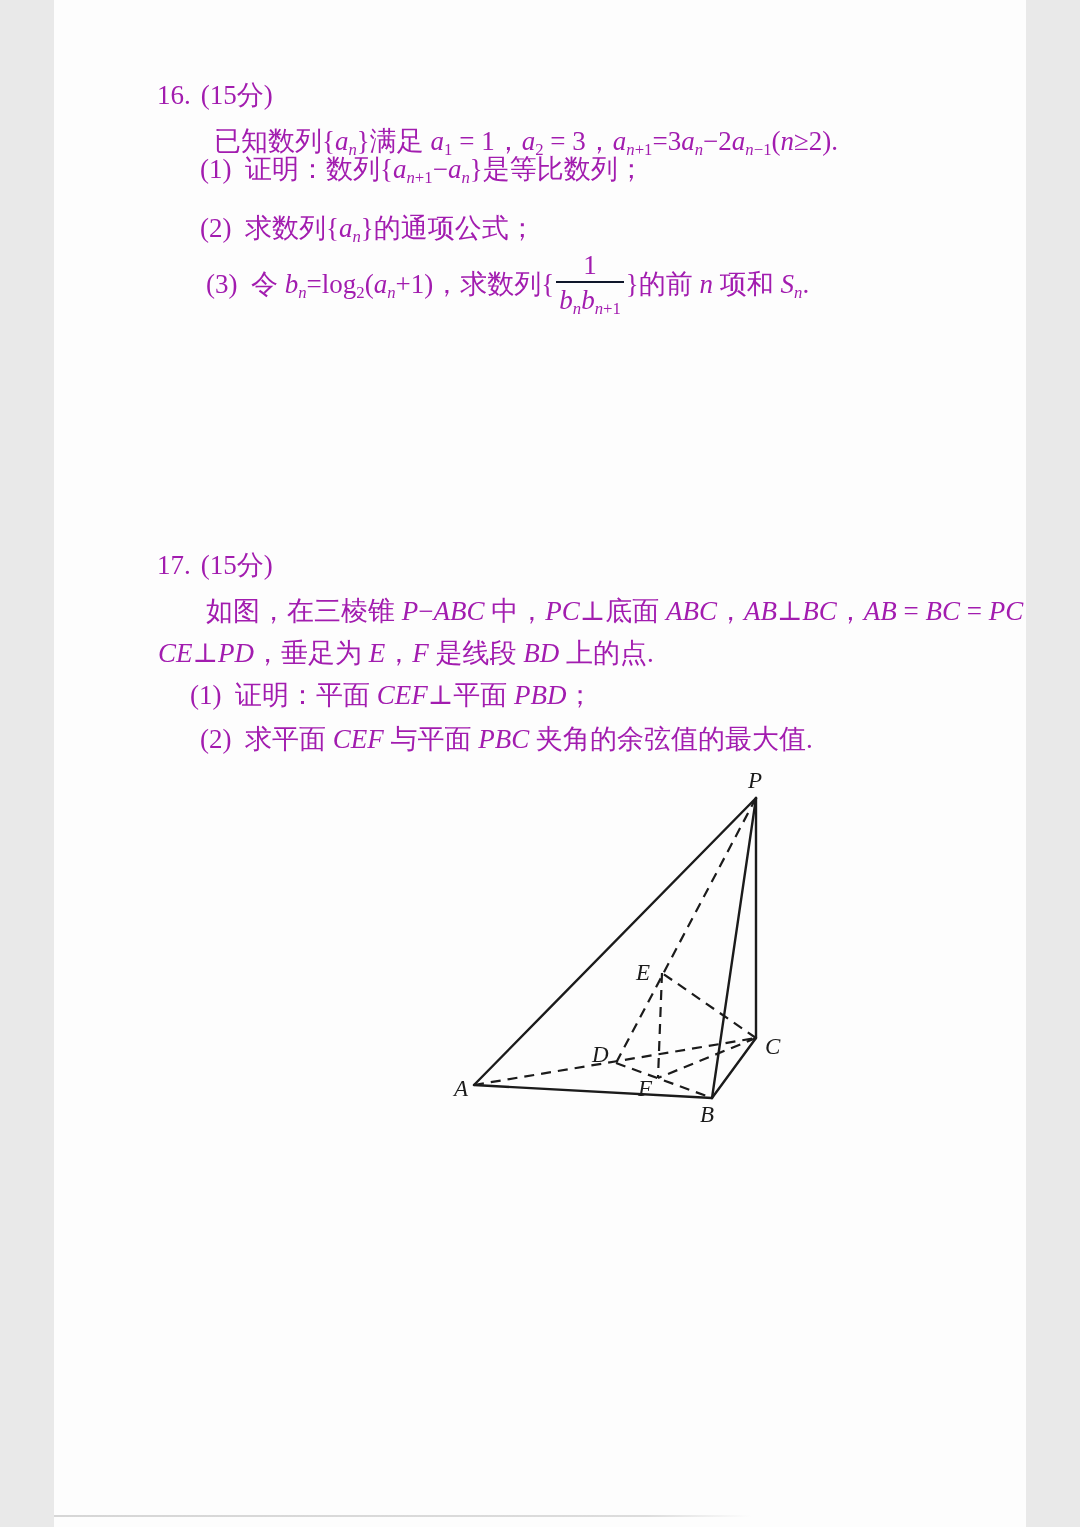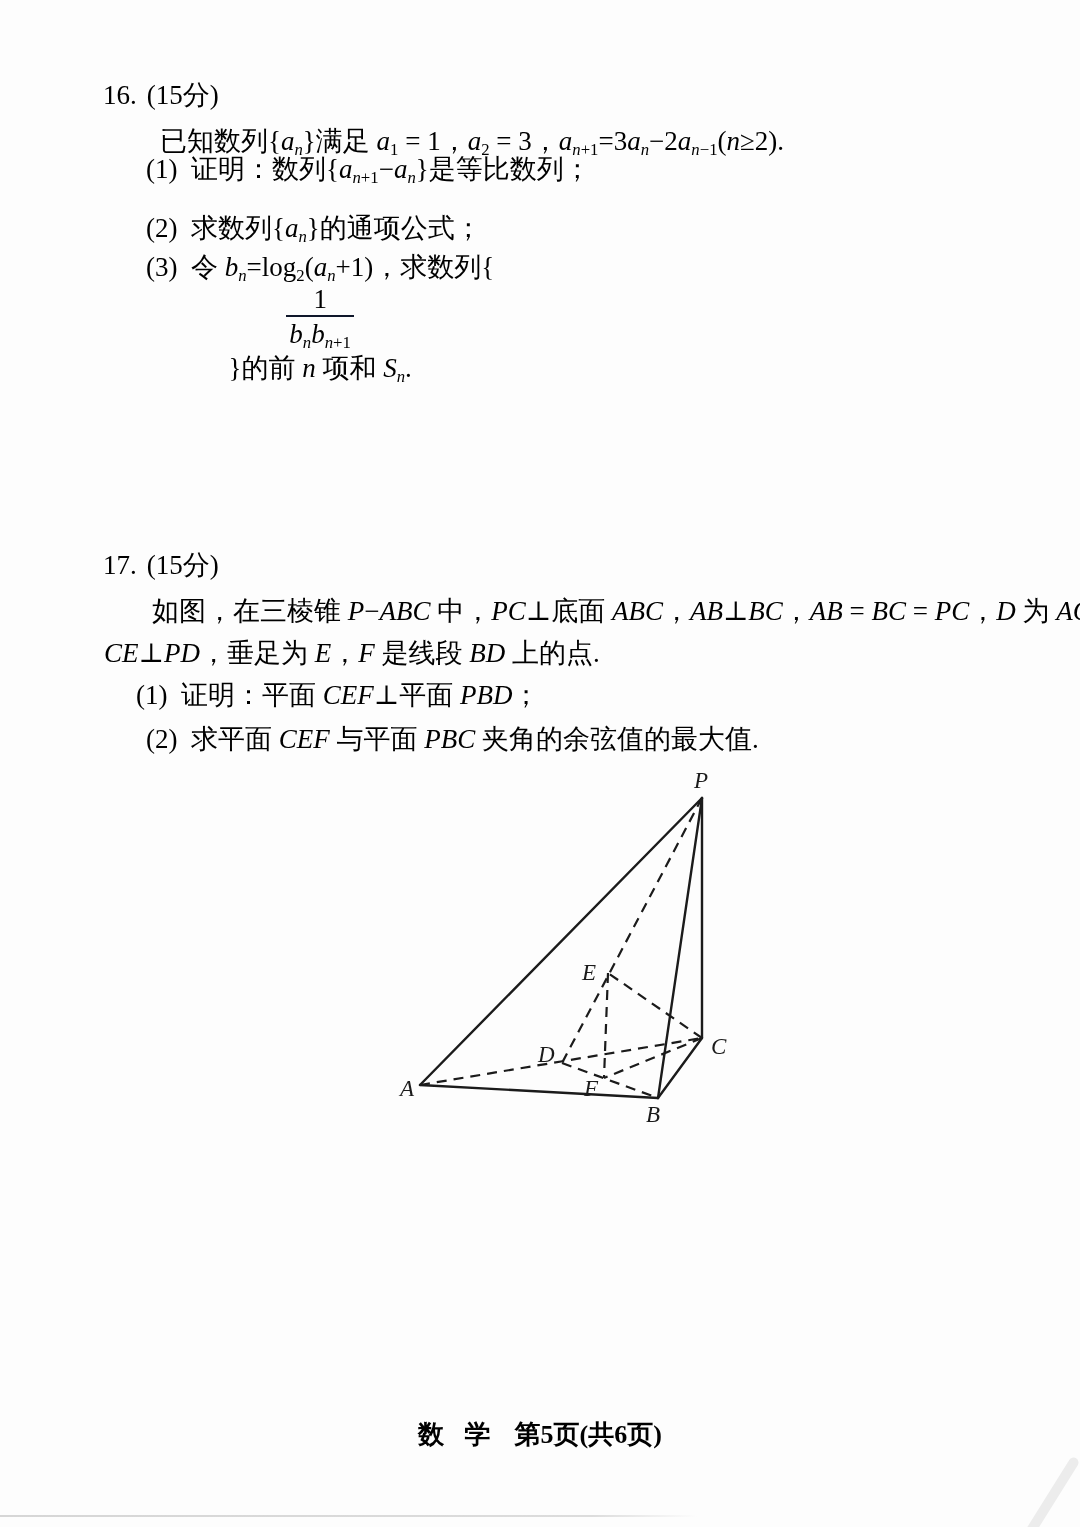--- a/index.html
+++ b/index.html
@@ -1,23 +1,23 @@
 <!DOCTYPE html>
 <html><head>
 <meta charset="utf-8">
 <style>
   * { box-sizing: border-box; }
   html, body { margin: 0; padding: 0; background: #e9e9e9; }
   .page {
     position: relative;
-    width: 1080px;
+    width: 972px;
     height: 1527px;
     margin: 0 auto;
     background: #fdfdfd;
-    color: #000000;
+    color: #a21caf;
     font-family: "Liberation Serif", "DejaVu Serif", serif;
     font-size: 27px;
     overflow: hidden;
   }
   .line {
     position: absolute;
     white-space: nowrap;
     line-height: 34px;
     margin: 0;
   }
@@ -73,21 +73,21 @@
 <div class="page">
 
   <section>
     <div class="line qhead" style="left:103px; top:78px;">
       <span>16.</span>
       <span>(15分)</span>
     </div>
     <p class="line" style="left:152px; top:124px;margin-left:8px;">已知数列{<i>a</i><sub><i>n</i></sub>}满足 <i>a</i><sub>1</sub> = 1，<i>a</i><sub>2</sub> = 3，<i>a</i><sub><i>n</i>+1</sub>=3<i>a</i><sub><i>n</i></sub>−2<i>a</i><sub><i>n</i>−1</sub>(<i>n</i>≥2).</p>
     <p class="line" style="left:146px; top:152px;">(1) 证明：数列{<i>a</i><sub><i>n</i>+1</sub>−<i>a</i><sub><i>n</i></sub>}是等比数列；</p>
     <p class="line" style="left:146px; top:211px;text-align:center;">(2) 求数列{<i>a</i><sub><i>n</i></sub>}的通项公式；</p>
-    <div class="line frac-line" style="left:146px; top:250px;flex-direction:column;">
+    <div class="line frac-line" style="left:152px; top:250px;">
       <span>(3) 令 <i>b</i><sub><i>n</i></sub>=log<sub>2</sub>(<i>a</i><sub><i>n</i></sub>+1)，求数列{</span>
         <span class="frac">
           <span class="fnum">1</span>
           <span class="fden"><i>b</i><sub><i>n</i></sub><i>b</i><sub><i>n</i>+1</sub></span>
         </span>
         <span>}的前 <i>n</i> 项和 <i>S</i><sub><i>n</i></sub>.</span>
     </div>
   </section>
 
   <section>
@@ -124,19 +124,16 @@
         <text x="12" y="324">A</text>
         <text x="258" y="350">B</text>
         <text x="323" y="282">C</text>
         <text x="150" y="290">D</text>
         <text x="194" y="208">E</text>
         <text x="196" y="324">F</text>
       </g>
     </svg>
   </section>
 
-  <div class="footer">
-    <span class="subject">数 学</span><span>第5页(共6页)</span>
-  </div>
 
   <div class="scan-line"></div>
   <div class="corner-smudge"></div>
 </div>
 
 </body></html>

